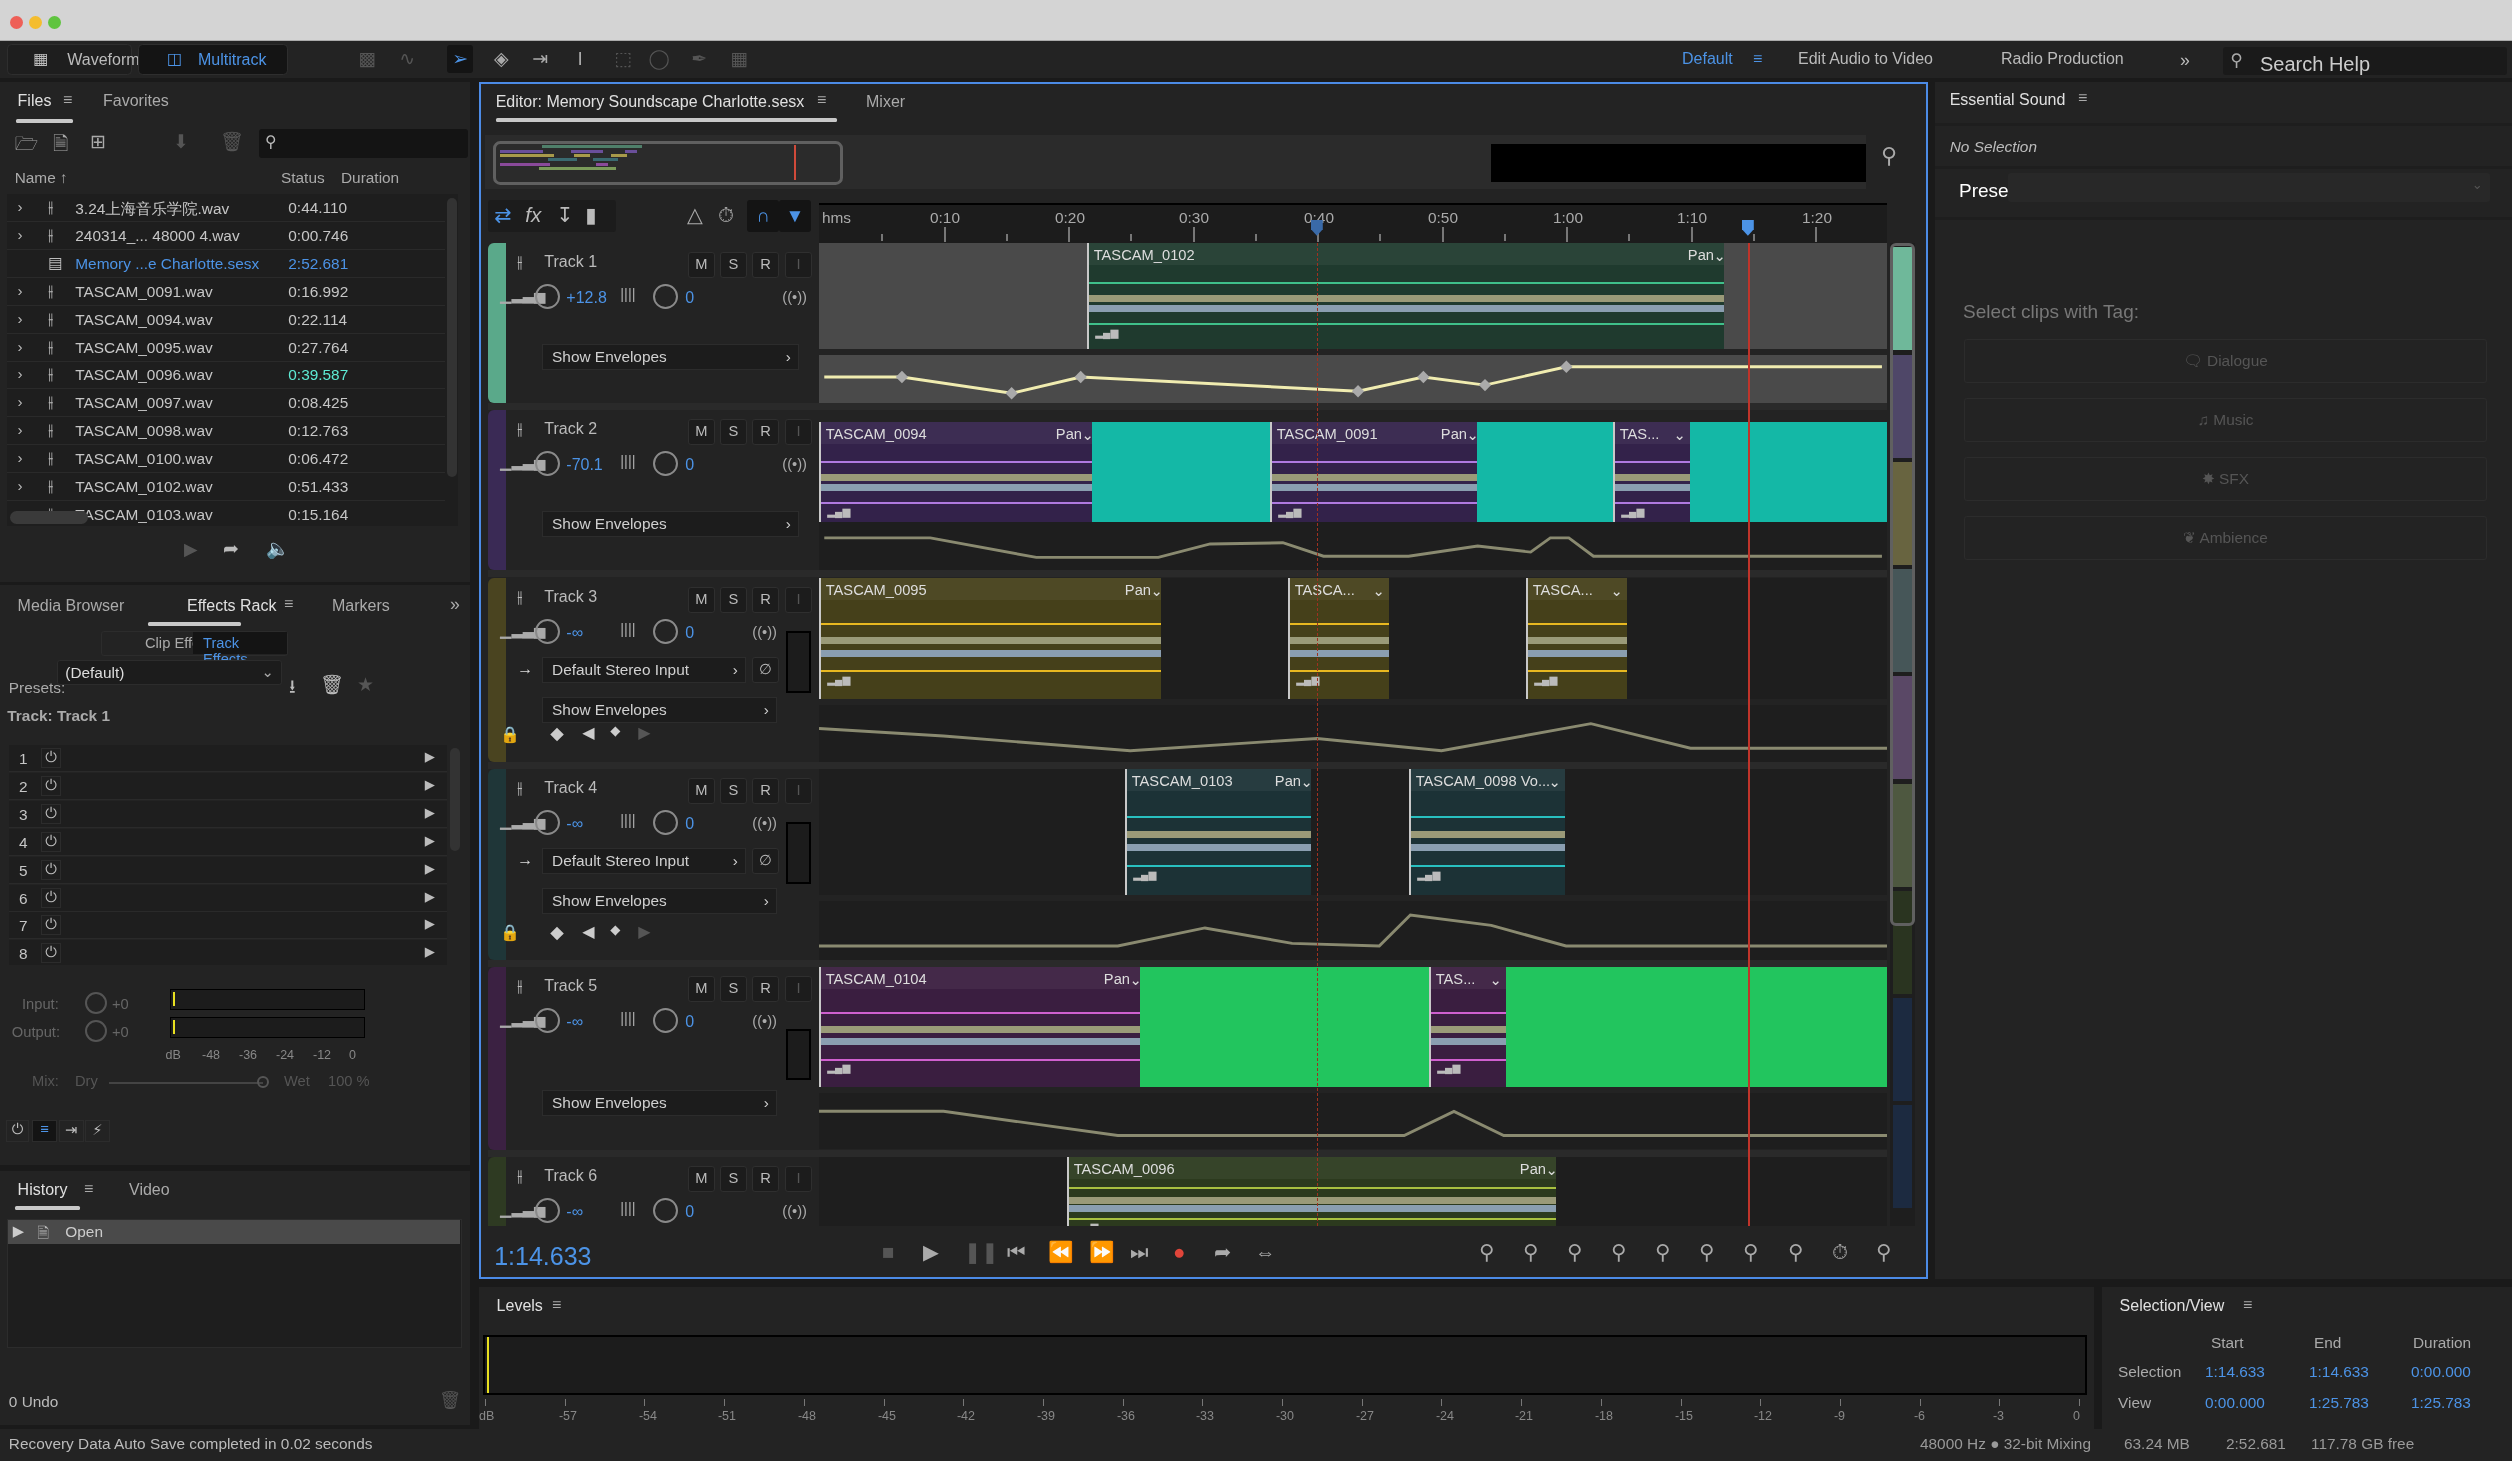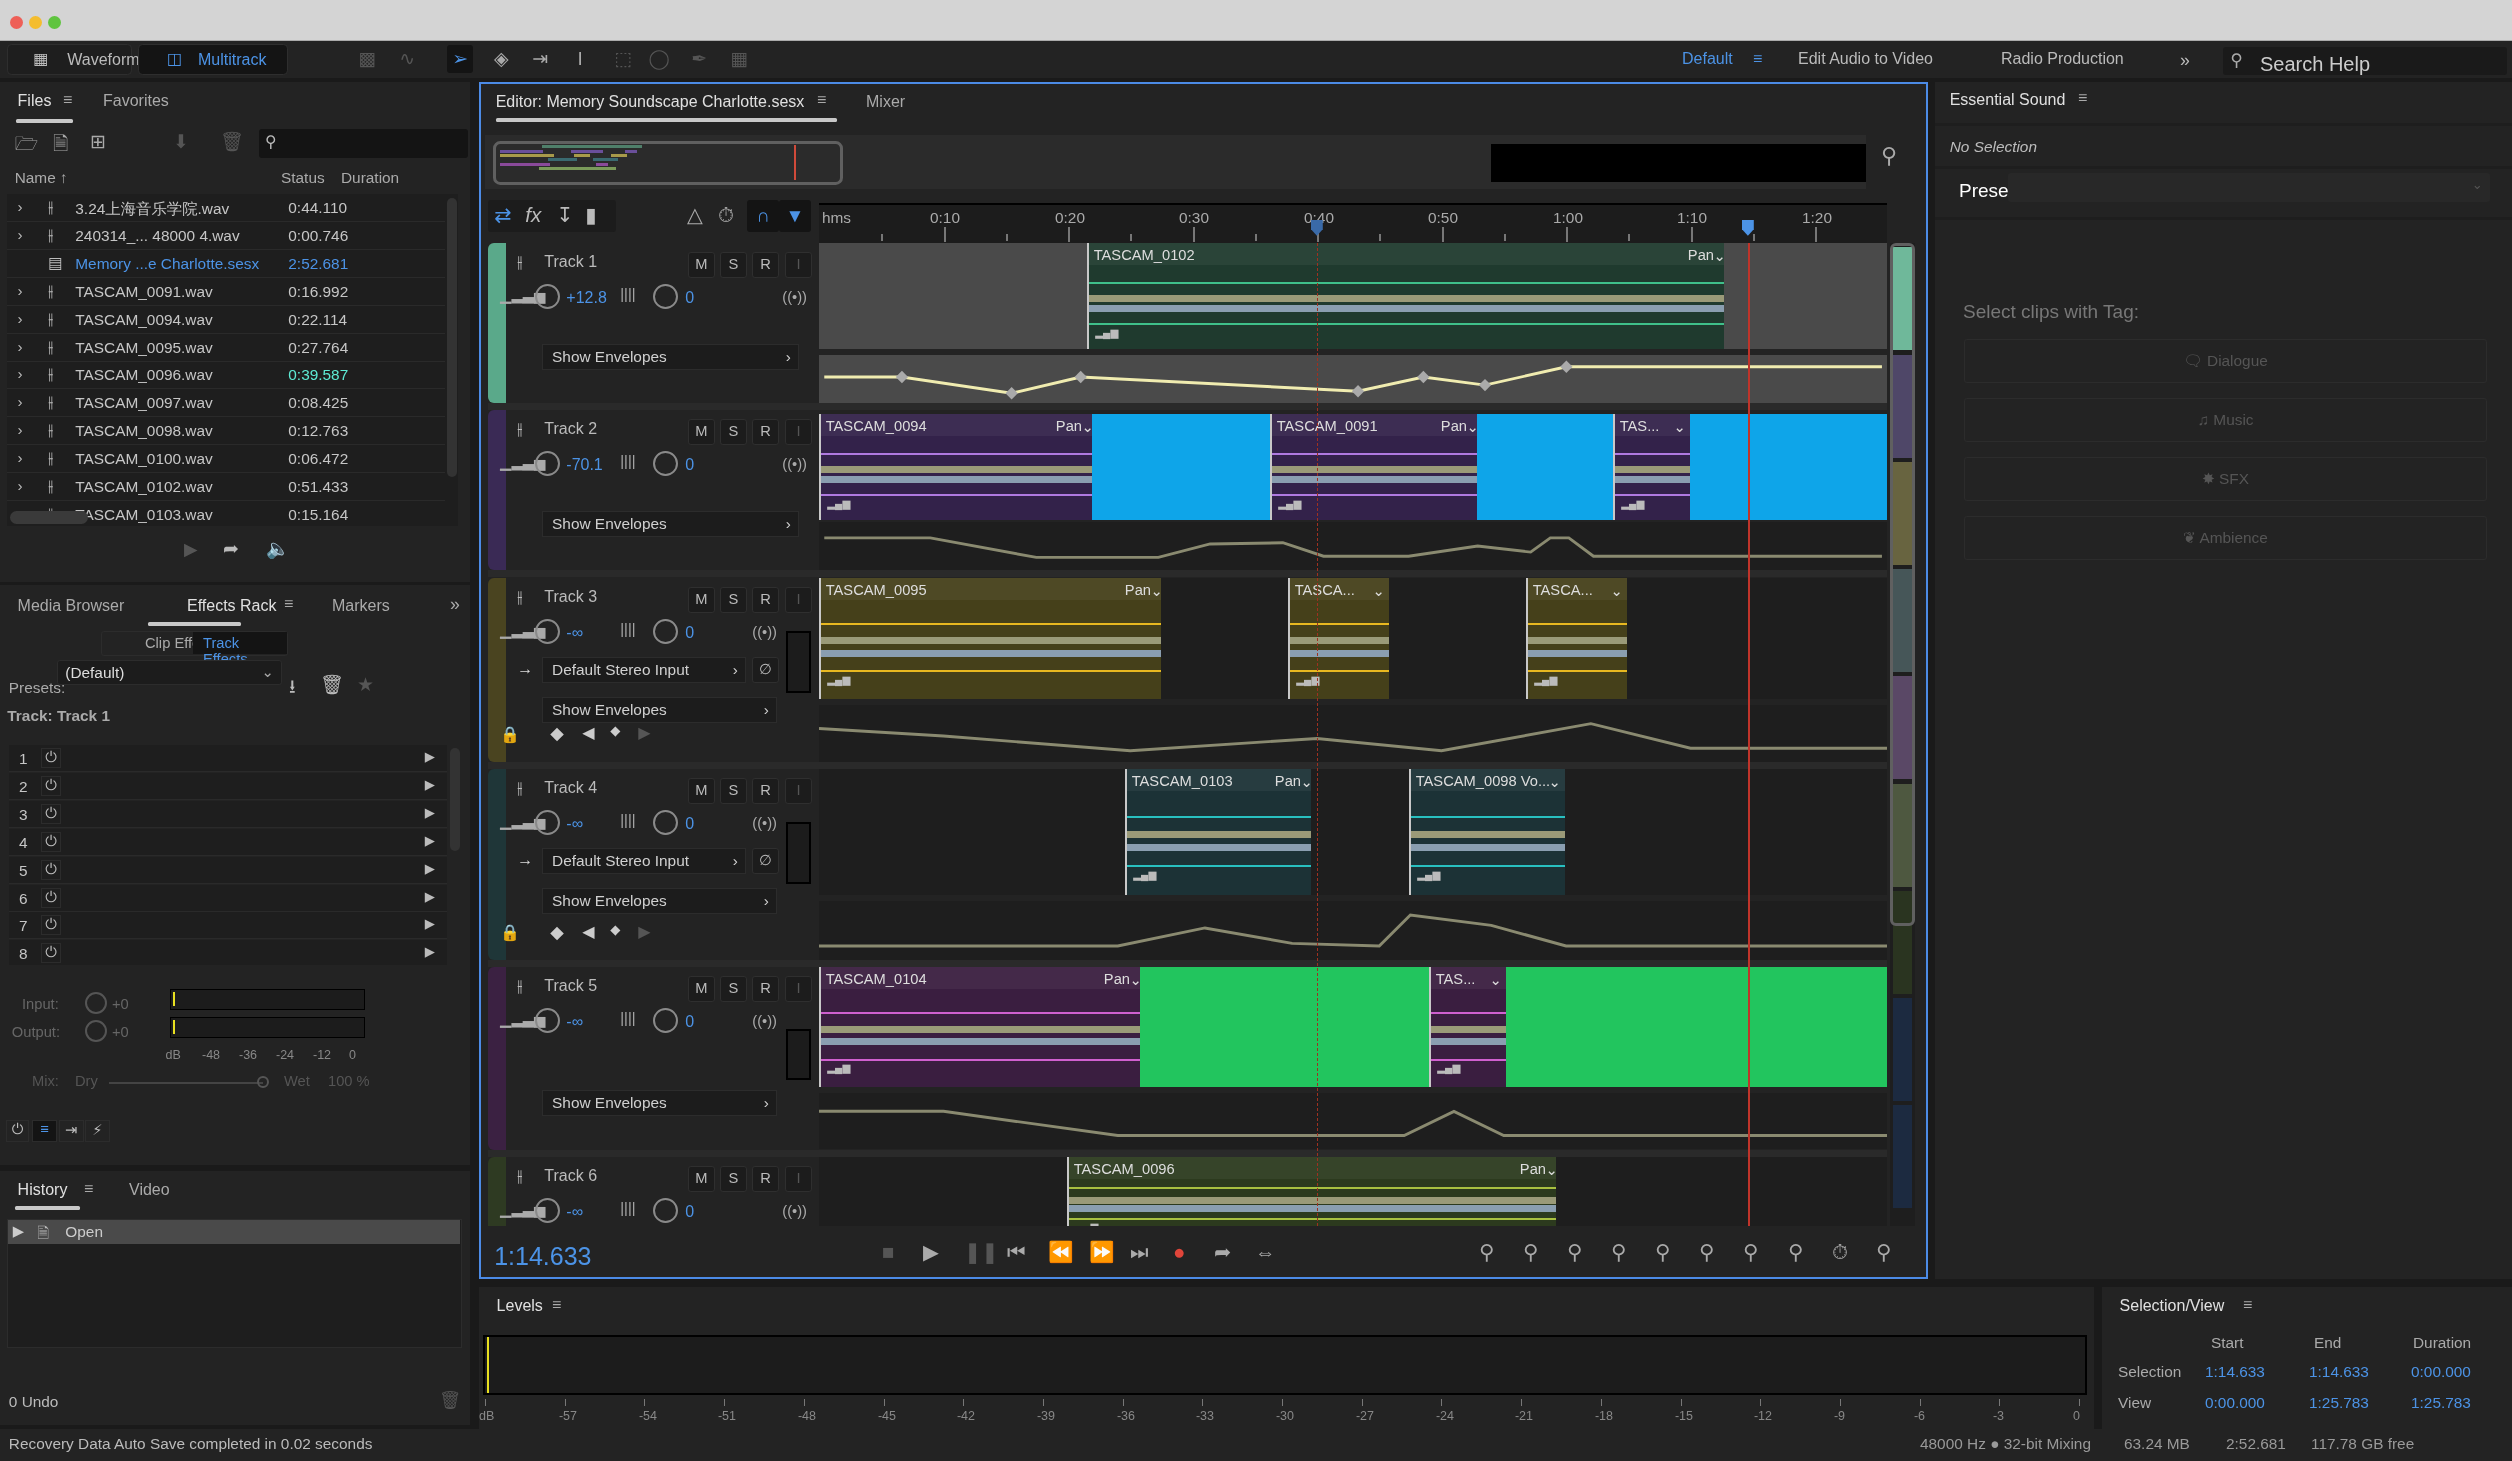--- a/index.html
+++ b/index.html
@@ -407,21 +407,21 @@
         <div class="abs msr" style="left:264px;top:8.8px;">R</div>
         <div class="abs msr" style="left:297px;top:8.8px;color:#555">I</div>
         <span class="abs" style="left:11.8px;top:43px;font-size:14.7px;color:#aaa">▁▂▃▅</span>
         <div class="abs knob" style="left:47px;top:41px"></div>
         <span class="abs val" style="left:78px;top:46px">-70.1</span>
         <span class="abs" style="left:132px;top:43px;font-size:14.7px;color:#aaa">||||</span>
         <div class="abs knob" style="left:165px;top:41px"></div>
         <span class="abs val" style="left:197px;top:46px">0</span>
         <span class="abs" style="left:294px;top:46px;font-size:14.7px;color:#aaa">((•))</span>
         <div class="abs envbtn" style="left:54px;top:101px;width:257px"><span>Show Envelopes</span><span class="abs" style="right:7.3px;top:0">›</span></div>
-        <div class="abs lane" style="left:331px;top:4px;width:1068px;height:106px;background:#0ea5e9">
+        <div class="abs lane" style="left:331px;top:12px;width:1068px;height:106px;background:#14b8a6">
           <div class="abs clip" style="left:0px;top:0;width:273px;height:106px;background:#33224a">
             <div class="abs" style="left:0;top:0;right:0;height:22px;background:rgba(255,255,255,0.05)"></div>
             <span class="abs cliptitle">TASCAM_0094</span>
             <span class="abs clippan">Pan</span>
             <span class="abs clippan" style="right:-1.5px">⌄</span>
             <div class="abs wave" style="top:39px;background:#b07ae0"></div>
             <div class="abs band" style="top:52px;background:#9a9a78"></div>
             <div class="abs band" style="top:62px;background:#8a9eb0"></div>
             <div class="abs wave" style="top:80px;background:#b07ae0"></div>
             <span class="abs" style="left:5.9px;top:83px;font-size:10.3px;color:#bbb">▂▄▆</span>

